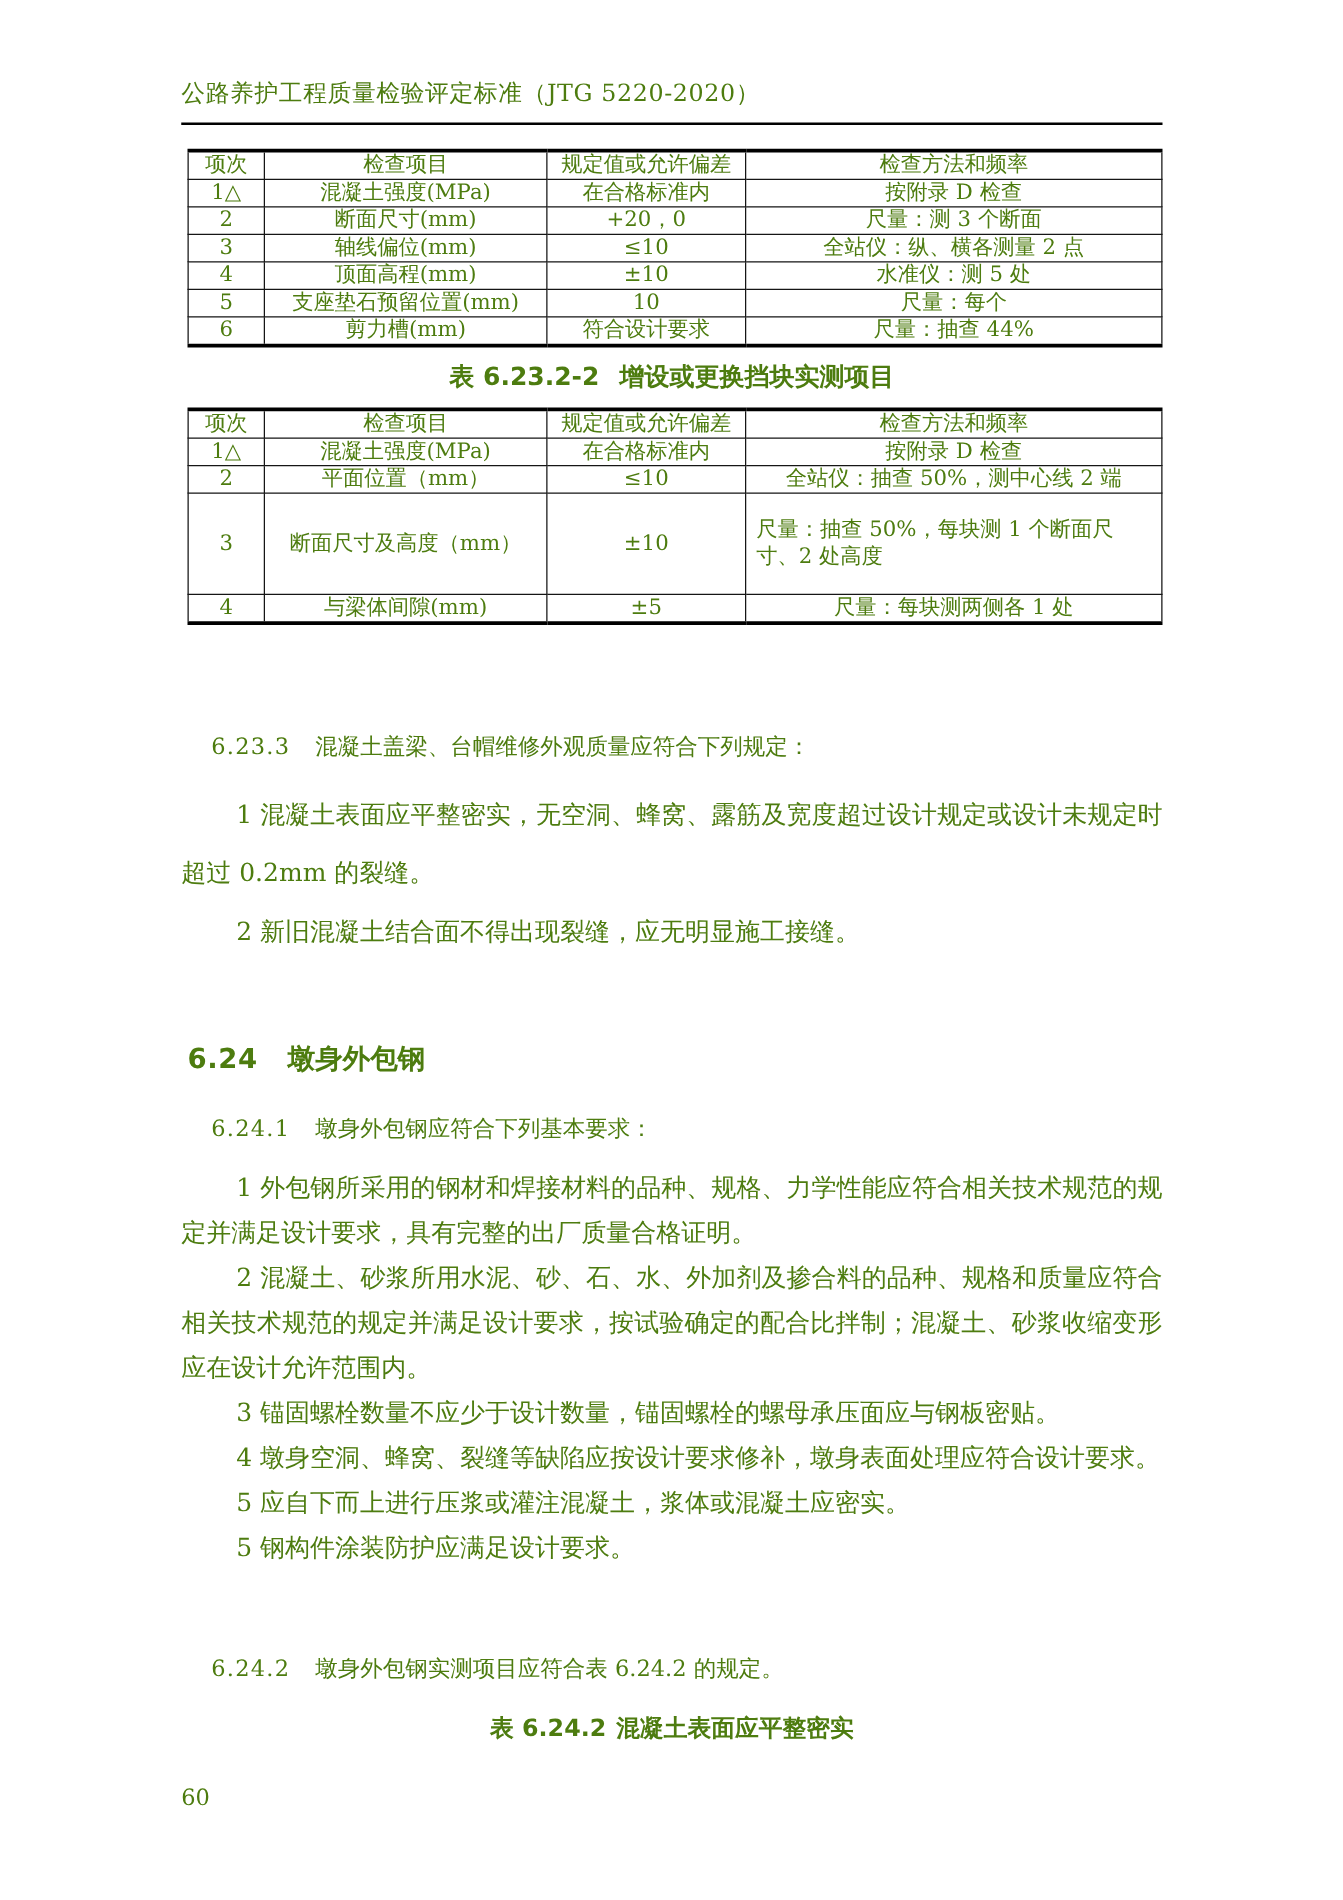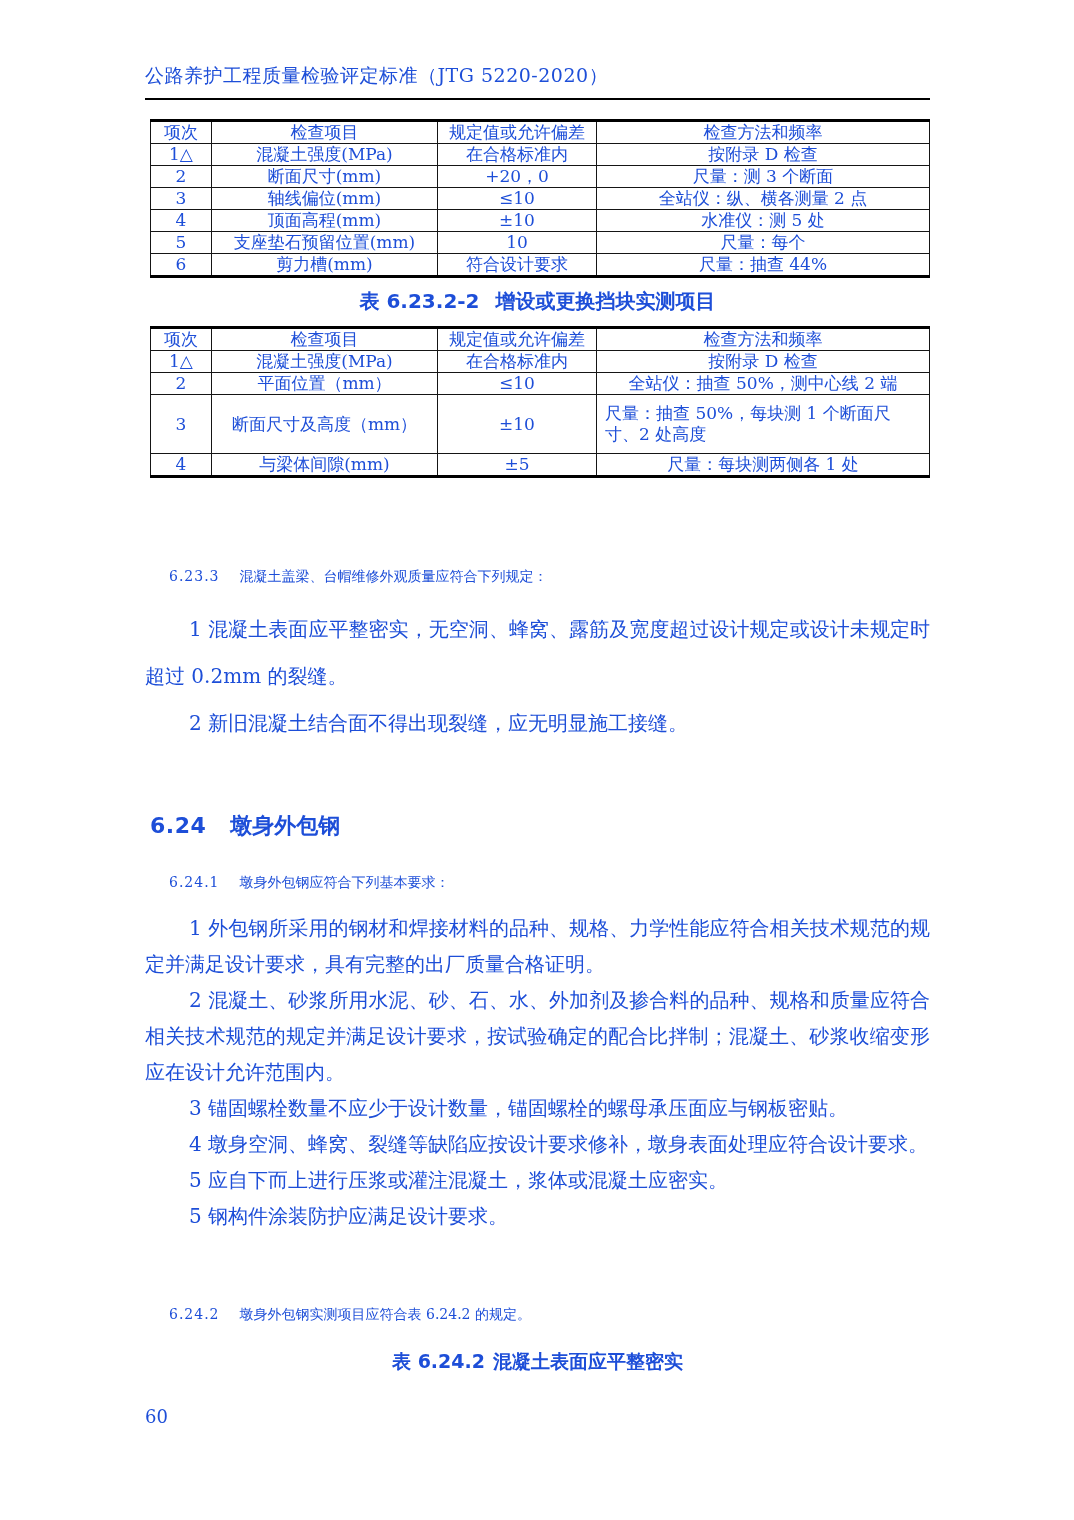--- a/index.html
+++ b/index.html
@@ -1,20 +1,20 @@
 <!DOCTYPE html>
 <html><head>
 <meta charset="utf-8">
 <style>
   * { margin: 0; padding: 0; box-sizing: border-box; }
   html, body { background: #e8e8e8; }
   .page {
     width: 1074px; height: 1520px;
     background: #ffffff;
-    color: #1d4ed8;
+    color: #4d7c0f;
     font-family: "DejaVu Serif", "Liberation Serif", serif;
     position: relative;
     overflow: hidden;
     margin: 0 auto;
   }
   .content { padding: 0 144px 0 145px; }
 
   .doc-header {
     margin-top: 62px;
     font-size: 19px;
@@ -43,39 +43,39 @@
     height: 22px;
     padding: 0 4px;
     line-height: 21px;
     overflow: hidden;
   }
   table.spec { border-top: 3px solid #000; border-bottom: 3px solid #4d7c0f; }
   table.spec tr:first-child th { border-top: 3px solid #000; }
   table.spec tr:last-child td { border-bottom: 3px solid #000; }
   table.spec td.left {
     text-align: left;
-    padding: 8px 8px;
+    padding: 19px 8px;
     line-height: 21px;
   }
   table.spec tr.tall td { height: 44px; }
   #table1 { margin-top: 19px; }
   #table2 { }
 
   .table-caption {
     text-align: center;
     font-family: "DejaVu Sans", "Liberation Sans", sans-serif;
     font-weight: bold;
     font-size: 20px;
     line-height: 26px;
   }
   .caption-1 { margin: 10px 0 12px 0; }
   .caption-num { margin-right: 16px; }
 
   .sec-heading {
-    font-size: 14px;
+    font-size: 18px;
     line-height: 28px;
     padding-left: 24px;
   }
   .sec-num {
     letter-spacing: 1px;
     margin-right: 20px;
   }
   .h6233 { margin-top: 84px; }
 
   .para-6233 p {

